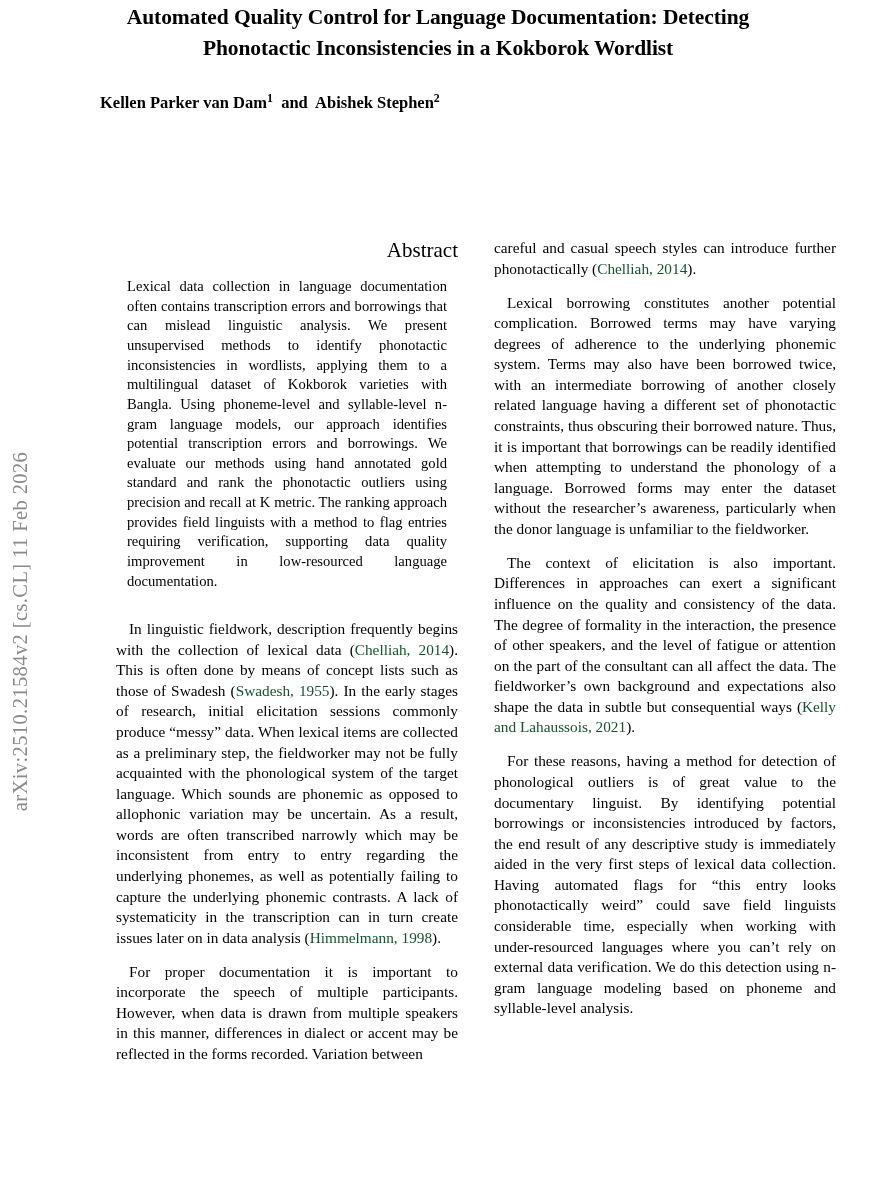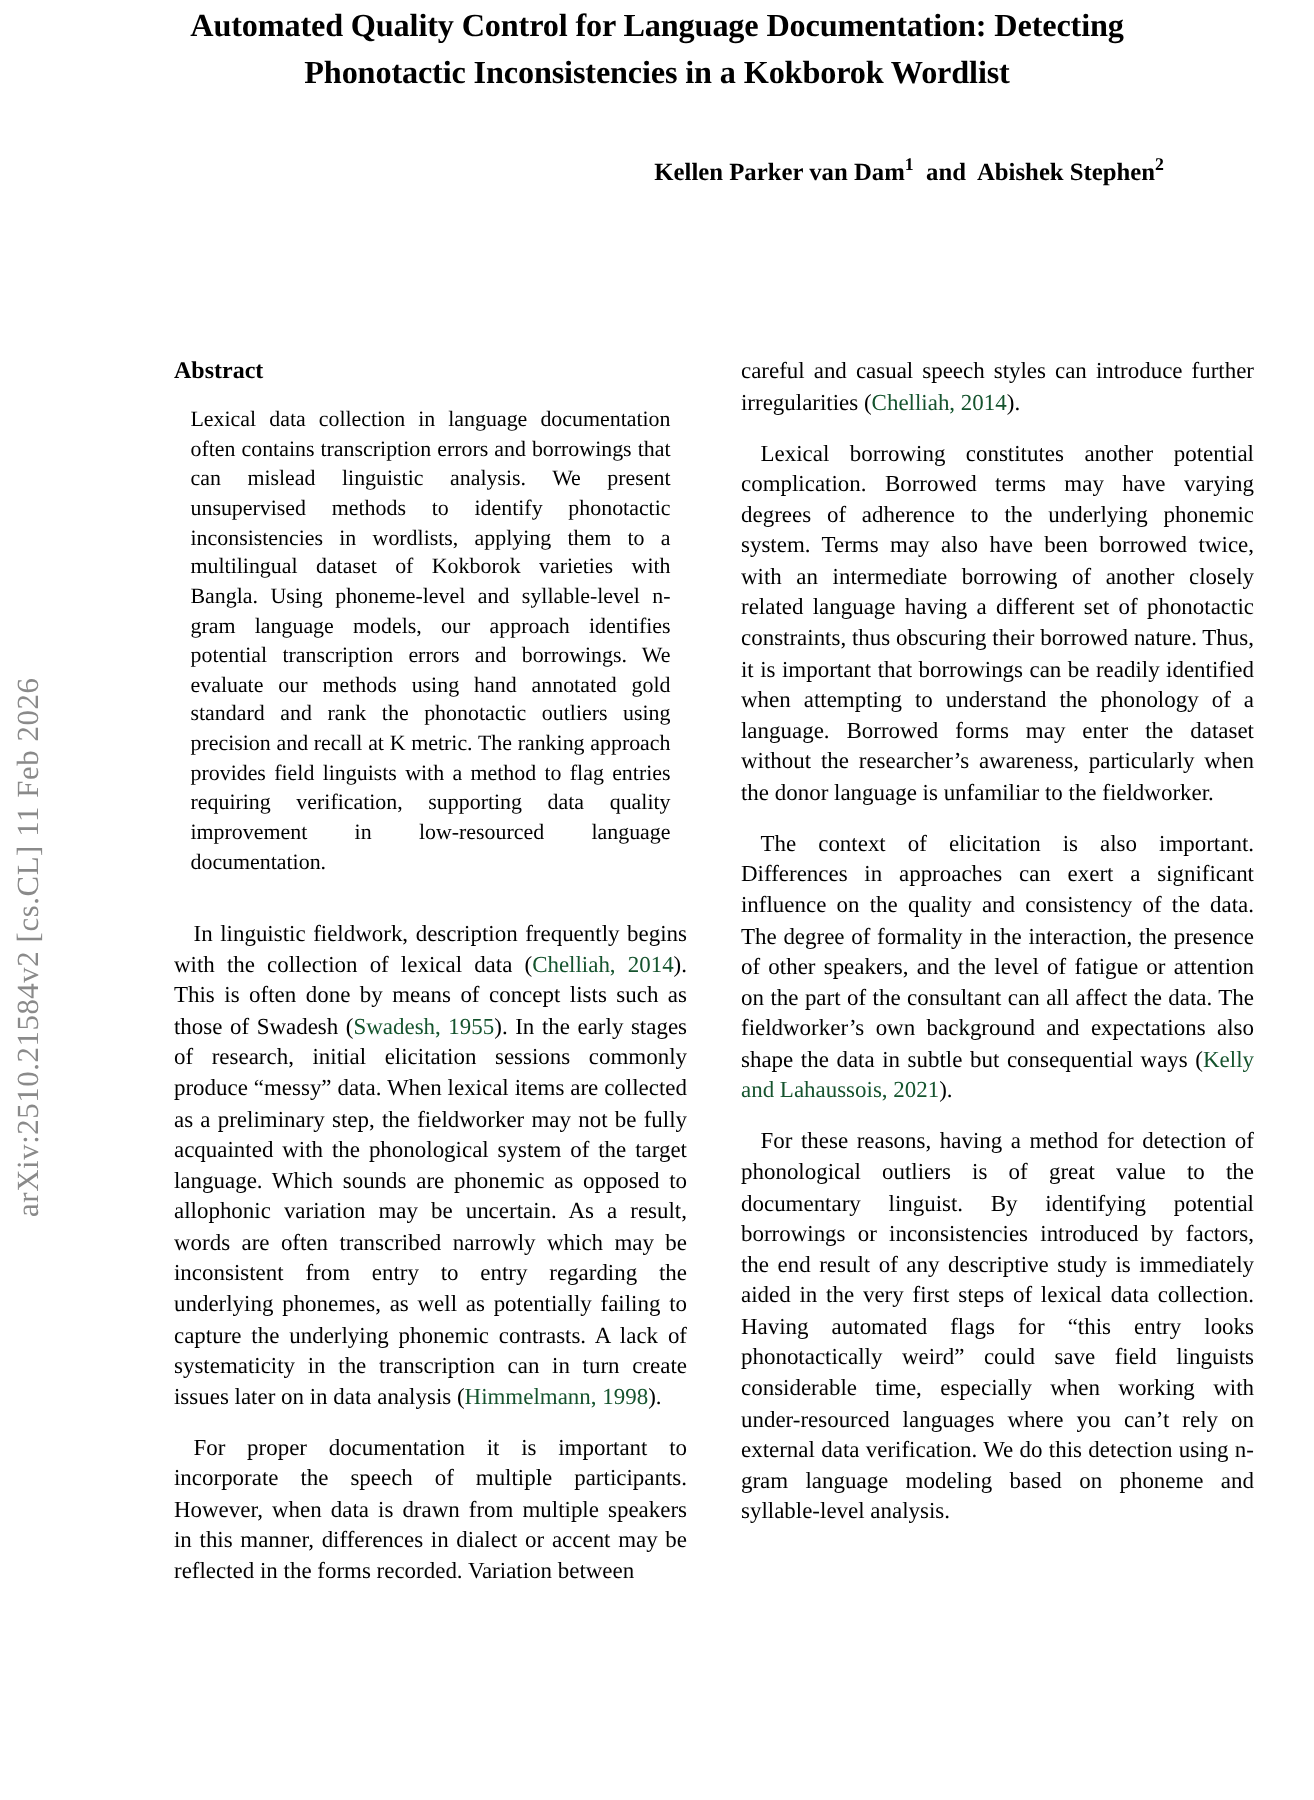--- a/index.html
+++ b/index.html
@@ -61,22 +61,21 @@
     letter-spacing: -0.1px;
     margin: 0;
     padding-top: 2px;
   }
 
   #author-block {
     position: absolute;
     left: 100px;
     top: 92px;
     width: 676px;
-    text-align: right;
-    margin-top: 12px;
+    text-align: left;
   }
   #author-line {
     font-size: 16.5px;
     font-weight: bold;
     margin: 0;
     line-height: 1.3;
   }
   .affil-line {
     font-size: 15.2px;
     line-height: 1.33;
@@ -103,23 +102,23 @@
   }
   .column {
     position: absolute;
     top: 0;
     width: 342px;
   }
   #left-column { left: 116px; }
   #right-column { left: 494px; }
 
   #abstract-heading {
-    font-size: 16px;
-    font-weight: bold;
-    text-align: left;
+    font-size: 21px;
+    font-weight: normal;
+    text-align: right;
     margin: 0 0 14px 0;
     line-height: 1.2;
   }
 
   #abstract-body {
     width: 320px;
     margin: 0 auto;
     font-size: 14.6px;
     line-height: 1.345;
     text-align: justify;
@@ -187,21 +186,21 @@
 
 
       <div id="left-paragraphs">
           <p class="body-par indent"><span>In linguistic fieldwork, description frequently begins with the collection of lexical data (</span><span class="cite">Chelliah, 2014</span><span>). This is often done by means of concept lists such as those of Swadesh (</span><span class="cite">Swadesh, 1955</span><span>). In the early stages of research, initial elicitation sessions commonly produce “messy” data. When lexical items are collected as a preliminary step, the fieldworker may not be fully acquainted with the phonological system of the target language. Which sounds are phonemic as opposed to allophonic variation may be uncertain. As a result, words are often transcribed narrowly which may be inconsistent from entry to entry regarding the underlying phonemes, as well as potentially failing to capture the underlying phonemic contrasts. A lack of systematicity in the transcription can in turn create issues later on in data analysis (</span><span class="cite">Himmelmann, 1998</span><span>).</span></p>
           <p class="body-par indent gap"><span>For proper documentation it is important to incorporate the speech of multiple participants. However, when data is drawn from multiple speakers in this manner, differences in dialect or accent may be reflected in the forms recorded. Variation between</span></p>
         </div>
     </div>
 
     <div class="column" id="right-column">
       <div id="right-paragraphs">
-          <p class="body-par"><span>careful and casual speech styles can introduce further irregularities (</span><span class="cite">Chelliah, 2014</span><span>).</span></p>
+          <p class="body-par"><span>careful and casual speech styles can introduce further phonotactically (</span><span class="cite">Chelliah, 2014</span><span>).</span></p>
           <p class="body-par indent gap"><span>Lexical borrowing constitutes another potential complication. Borrowed terms may have varying degrees of adherence to the underlying phonemic system. Terms may also have been borrowed twice, with an intermediate borrowing of another closely related language having a different set of phonotactic constraints, thus obscuring their borrowed nature. Thus, it is important that borrowings can be readily identified when attempting to understand the phonology of a language. Borrowed forms may enter the dataset without the researcher’s awareness, particularly when the donor language is unfamiliar to the fieldworker.</span></p>
           <p class="body-par indent gap"><span>The context of elicitation is also important. Differences in approaches can exert a significant influence on the quality and consistency of the data. The degree of formality in the interaction, the presence of other speakers, and the level of fatigue or attention on the part of the consultant can all affect the data. The fieldworker’s own background and expectations also shape the data in subtle but consequential ways (</span><span class="cite">Kelly and Lahaussois, 2021</span><span>).</span></p>
           <p class="body-par indent gap"><span>For these reasons, having a method for detection of phonological outliers is of great value to the documentary linguist. By identifying potential borrowings or inconsistencies introduced by factors, the end result of any descriptive study is immediately aided in the very first steps of lexical data collection. Having automated flags for “this entry looks phonotactically weird” could save field linguists considerable time, especially when working with under-resourced languages where you can’t rely on external data verification. We do this detection using n-gram language modeling based on phoneme and syllable-level analysis.</span></p>
         </div>
     </div>
 
   </div>
 </div>
 
 </body></html>

